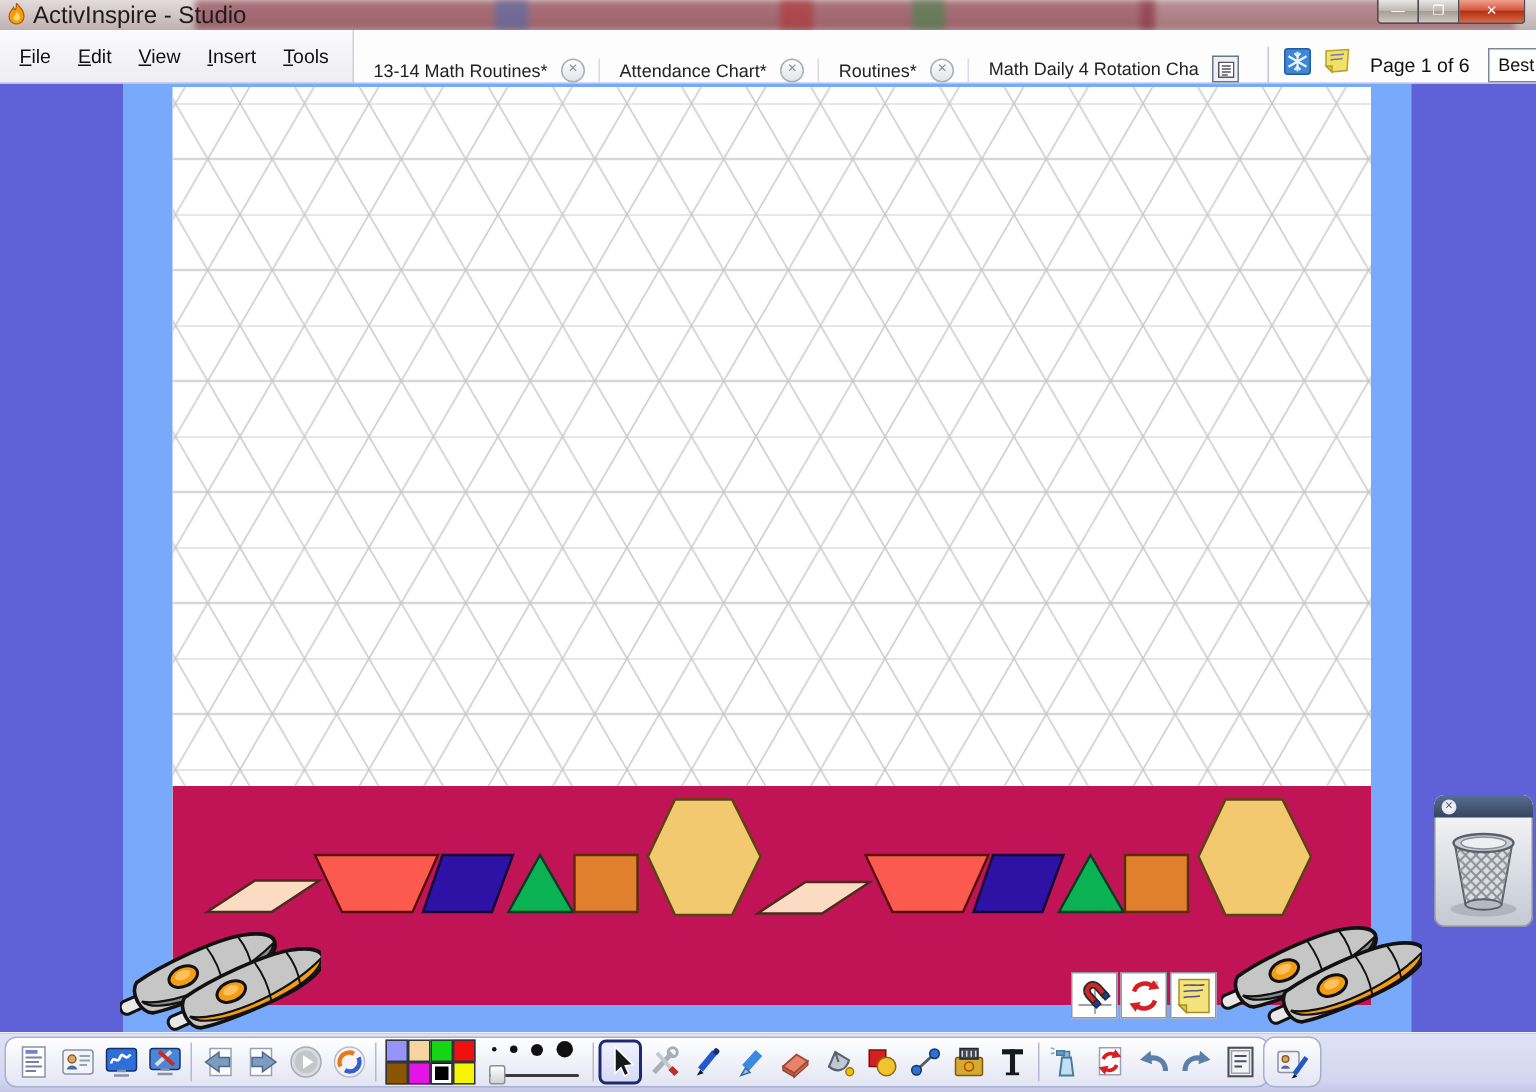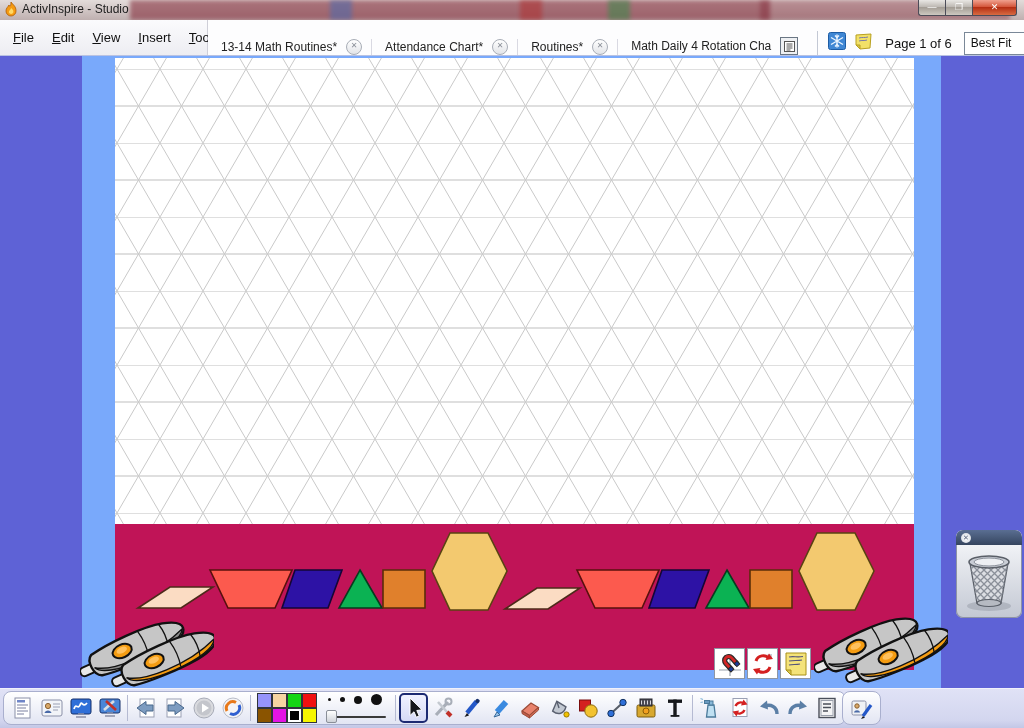--- a/index.html
+++ b/index.html
@@ -3,33 +3,33 @@
 <meta charset="utf-8">
 <style>
   html,body{margin:0;padding:0;background:#222;}
   .screen{position:relative;width:1024px;height:728px;overflow:hidden;
     font-family:"Liberation Sans",sans-serif;background:#5e62d6;-webkit-font-smoothing:antialiased;}
 
   
   .titlebar{position:absolute;left:0;top:0;width:1024px;height:20px;
     background:linear-gradient(#e3dcda,#bfb0b0);overflow:hidden;}
   .tb-blob{position:absolute;top:0;height:20px;filter:blur(2px);opacity:.55;}
-  .title-text{position:absolute;left:22px;top:2px;font-size:12px;color:#1c1c1c;}
+  .title-text{position:absolute;left:22px;top:2px;font-size:16px;color:#1c1c1c;}
   .flame{position:absolute;left:5px;top:2px;}
   .win-controls{position:absolute;right:7px;top:0;display:flex;z-index:5;}
   .win-btn{height:15px;border:1px solid #4c4c58;border-top:none;display:flex;align-items:center;justify-content:center;
     color:#fff;font-size:9px;line-height:9px;background:linear-gradient(#e9e7e4,#b9b4ae 50%,#a49e96 50%,#cdc8c0);}
   .win-btn.min{width:26px;border-radius:0 0 0 3px;border-right:none;}
   .win-btn.max{width:26px;border-right:none;}
   .win-btn.close{width:43px;border-radius:0 0 3px 0;background:linear-gradient(#f0a08e,#d4573c 45%,#b52f14 50%,#d86b42);}
 
   
   .menubar{position:absolute;left:0;top:20px;width:1024px;height:36px;display:flex;
     background:linear-gradient(#ffffff,#e7e7ee);border-bottom:1px solid #b9c2e2;box-sizing:border-box;}
-  .menus{display:flex;align-items:center;padding:0 4px;width:208px;box-sizing:border-box;
+  .menus{display:flex;align-items:center;padding:0 4px;width:236px;box-sizing:border-box;
     background:linear-gradient(#fbfbfd,#ededf2);border-right:1px solid #cfcfd8;}
   .menu-item{padding:4px 9px;font-size:13px;color:#101010;border-radius:2px;}
   .menu-item u{text-decoration:underline;}
   .tabstrip{flex:1;display:flex;align-items:flex-end;background:#fdfdfe;min-width:0;}
   .tab{display:flex;align-items:center;gap:9px;padding:0 9px 0 13px;border-right:1px solid #d9d9e2;font-size:12px;color:#222;white-space:nowrap;}
   .tab-close{width:14px;height:14px;border:1px solid #a8adb6;border-radius:50%;background:linear-gradient(#fff,#e2e4e8);
     color:#8a8f98;font-size:8px;line-height:12px;text-align:center;flex:0 0 auto;}
   .page-list-btn{width:16px;height:16px;border:1px solid #6a7684;background:#eef0f3;display:flex;align-items:center;justify-content:center;}
   .topbar-right{display:flex;align-items:center;gap:8px;padding:0 8px;}
   .v-sep{width:1px;height:24px;background:#c3c8d4;margin:0 2px;}

